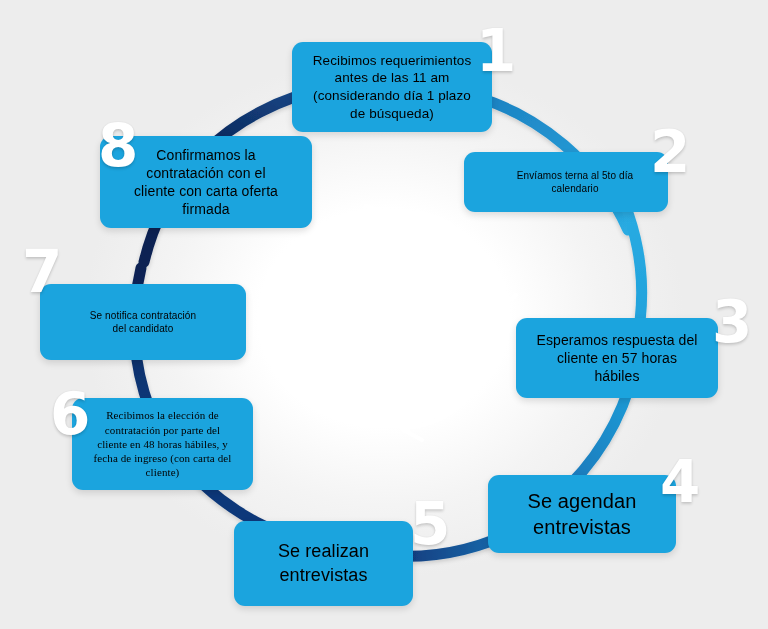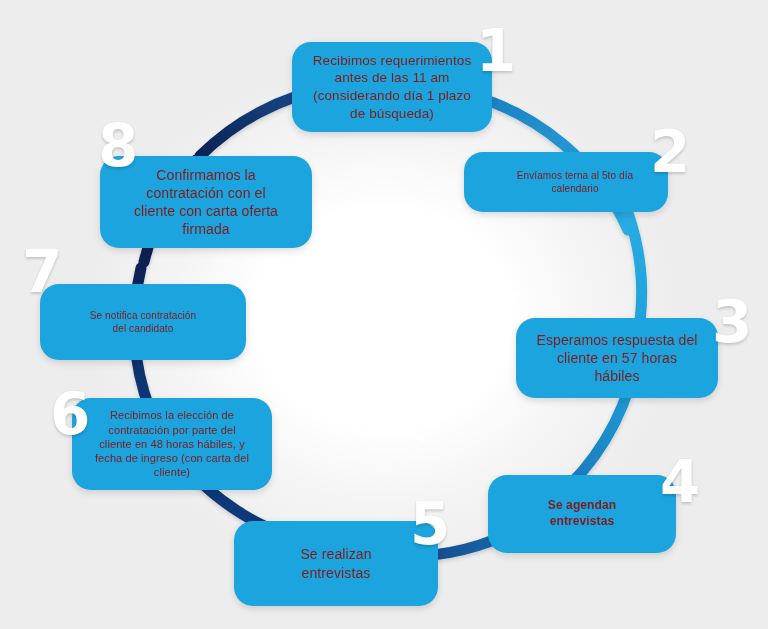--- a/index.html
+++ b/index.html
@@ -41,22 +41,22 @@
     width: 260px;
     height: 260px;
     pointer-events: none;
   }
 
   
   .step-box {
     position: absolute;
     box-sizing: border-box;
     background: #1ba4de;
-    border-radius: 19px;
-    color: #7f1d1d;
+    border-radius: 11px;
+    color: #000000;
     display: flex;
     align-items: center;
     text-align: center;
     line-height: 1.30;
     padding: 6px 10px;
     box-shadow: 0 3px 7px rgba(0,0,0,0.13);
     font-weight: 400;
     letter-spacing: 0.1px;
   }
   .step-text {
@@ -82,33 +82,33 @@
   
   #box-1 { left: 292px; top: 42px;  width: 200px; height: 90px;  font-size: 13.5px; }
   #num-1 { left: 476px; top: 22px; }
 
   #box-2 { left: 464px; top: 152px; width: 204px; height: 60px;  font-size: 10px; padding-left: 28px; }
   #num-2 { left: 650px; top: 123px; }
 
   #box-3 { left: 516px; top: 318px; width: 202px; height: 80px;  font-size: 14px; }
   #num-3 { left: 712px; top: 293px; }
 
-  #box-4 { left: 488px; top: 475px; width: 188px; height: 78px;  font-size: 12px; font-weight: bold; }
+  #box-4 { left: 488px; top: 475px; width: 188px; height: 78px;  font-size: 20px; }
   #num-4 { left: 660px; top: 453px; }
 
-  #box-5 { left: 234px; top: 521px; width: 204px; height: 85px;  font-size: 14px; }
+  #box-5 { left: 234px; top: 521px; width: 179px; height: 85px;  font-size: 18px; }
   #num-5 { left: 410px; top: 495px; }
 
-  #box-6 { left: 72px;  top: 398px; width: 200px; height: 92px;  font-size: 11px; }
+  #box-6 { left: 72px;  top: 398px; width: 181px; height: 92px;  font-size: 11px; font-family: Liberation Serif, serif; }
   #num-6 { left: 50px;  top: 385px; }
 
   #box-7 { left: 40px;  top: 284px; width: 206px; height: 76px;  font-size: 10px; }
   #num-7 { left: 22px;  top: 243px; }
 
-  #box-8 { left: 100px; top: 156px; width: 212px; height: 92px;  font-size: 14px; }
+  #box-8 { left: 100px; top: 136px; width: 212px; height: 92px;  font-size: 14px; }
   #num-8 { left: 98px;  top: 117px; }
 </style>
 </head>
 <body>
 
 <div id="diagram">
 
   <svg id="ring-layer" viewBox="0 0 768 629" xmlns="http://www.w3.org/2000/svg">
     <defs>
       <linearGradient id="gradTopRight" x1="0" y1="0" x2="1" y2="1">

